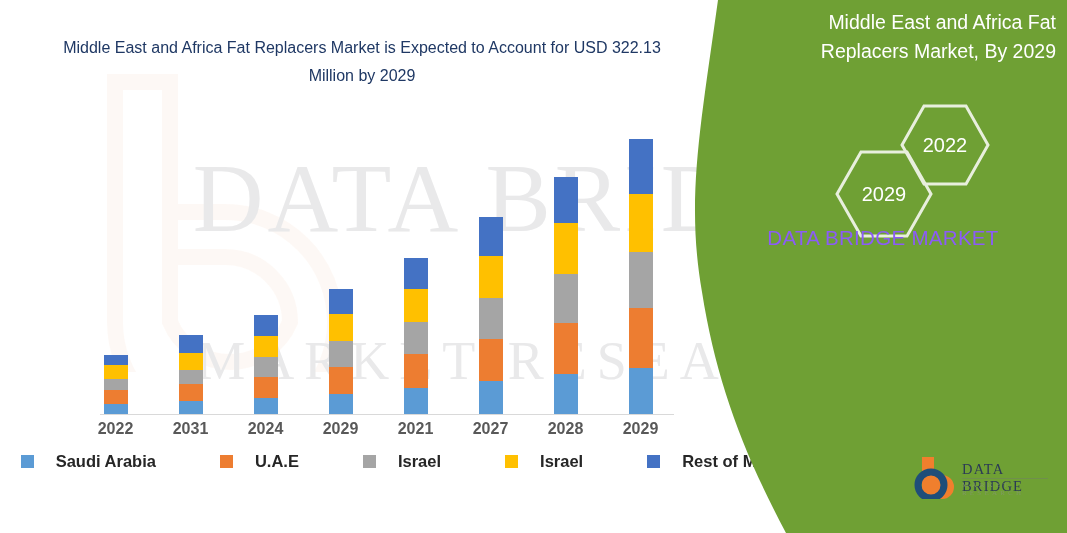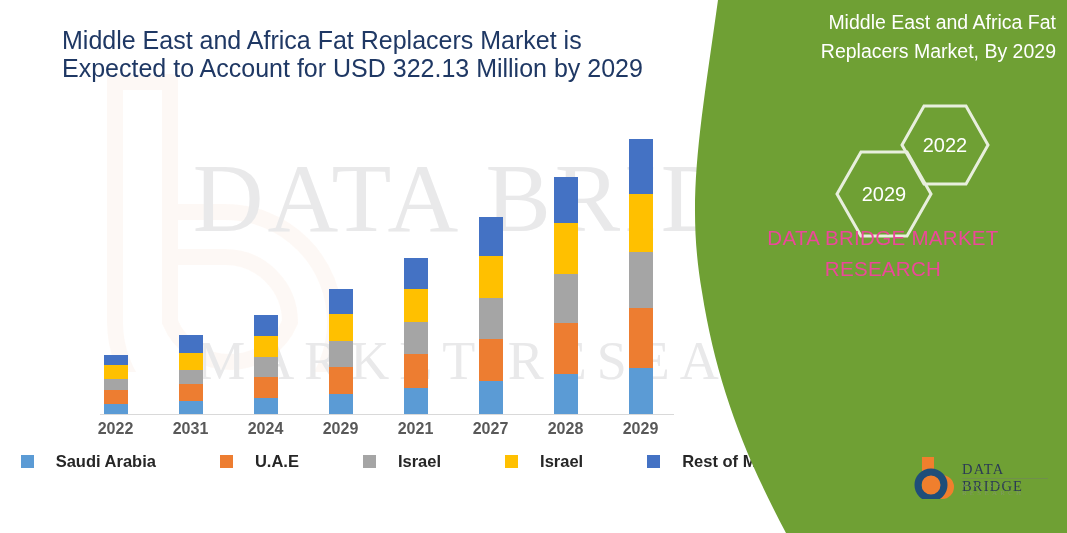--- a/index.html
+++ b/index.html
@@ -18,22 +18,22 @@
     position:absolute;left:0;top:0;width:1067px;
     text-align:center;color:#e9e9ea;font-weight:400;letter-spacing:4px;
     font-family:"Liberation Serif", serif;
     white-space:nowrap;
   }
   .wm-top{top:142px;font-size:98px;}
   .wm-bot{top:330px;font-size:54px;letter-spacing:10px;}
 
   
   .chart-title{
-    position:absolute;left:62px;top:26px;width:600px;
-    color:#1f3864;font-size:25px;line-height:28px;
+    position:absolute;left:62px;top:34px;width:600px;
+    text-align:center;color:#1f3864;font-size:16px;line-height:28px;
     font-weight:400;
   }
 
   
   .plot{position:absolute;left:78px;top:110px;width:600px;height:305px;}
   .axis-line{position:absolute;left:22px;right:4px;bottom:0;height:1px;background:#d9d9d9;}
   .bars{position:absolute;left:0;right:0;bottom:0;top:0;display:flex;align-items:flex-end;}
   .bar-col{flex:1 1 0;display:flex;flex-direction:column;align-items:center;justify-content:flex-end;height:100%;}
   .bar{width:24px;display:flex;flex-direction:column;justify-content:flex-end;}
   .seg{width:100%;}
@@ -63,21 +63,21 @@
     color:#ffffff;font-size:19.5px;line-height:29px;font-weight:400;
   }
   .hexes{position:absolute;left:0;top:100px;width:367px;height:120px;}
   .hex{position:absolute;display:flex;align-items:center;justify-content:center;}
   .hex svg{position:absolute;left:0;top:0;}
   .hex span{position:relative;color:#fff;font-size:20px;}
   .hex-2029{left:133px;top:48px;width:102px;height:92px;}
   .hex-2022{left:198px;top:2px;width:94px;height:86px;}
   .brand{
     position:absolute;left:18px;top:222px;width:330px;text-align:center;
-    color:#ec4899;font-size:20.5px;line-height:31px;letter-spacing:.3px;
+    color:#8b5cf6;font-size:20.5px;line-height:31px;letter-spacing:.3px;
   }
   
   .logo{position:absolute;left:912px;top:455px;width:140px;height:48px;}
   .logo-txt{position:absolute;left:50px;top:6px;color:#2b3a55;font-family:"Liberation Serif",serif;font-size:14.5px;letter-spacing:1.2px;}
   .logo-sub{position:absolute;left:50px;top:26px;color:#7e9a5e;font-family:"Liberation Serif",serif;font-size:7px;letter-spacing:3.2px;}
   .logo-rule{position:absolute;left:50px;top:23px;width:86px;height:1px;background:#6f8f4c;}
 </style>
 </head>
 <body>
 
@@ -222,21 +222,20 @@
       <div class="hex hex-2029">
         <svg width="102" height="92" viewBox="0 0 102 92">
           <polygon points="28,4 74,4 98,46 74,88 28,88 4,46" fill="none" stroke="#e8efdd" stroke-width="3"></polygon>
         </svg>
         <span>2029</span>
       </div>
     </div>
 
     <div class="brand">
       <div>DATA BRIDGE MARKET</div>
-      <div>RESEARCH</div>
     </div>
   </div>
 
   <div class="logo">
     <svg width="48" height="44" viewBox="0 0 48 44">
       <path d="M10 2 L22 2 L22 20 L30 20 A12 12 0 0 1 30 44 L10 44 Z" fill="#F07F2D"></path>
       <path d="M4 18 A15 15 0 1 0 34 18 A15 15 0 0 1 4 18 Z" fill="#1F4E79" opacity="0.9"></path>
       <circle cx="19" cy="30" r="13" fill="none" stroke="#1F4E79" stroke-width="7"></circle>
     </svg>
     <div class="logo-txt">DATA BRIDGE</div>

